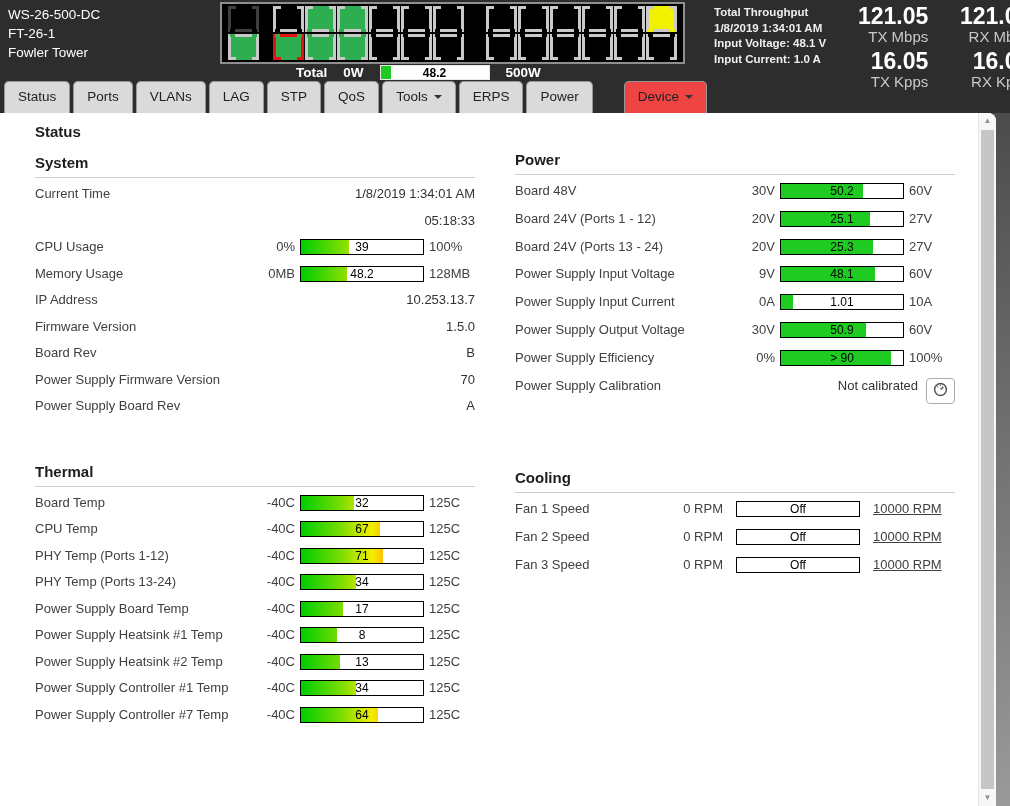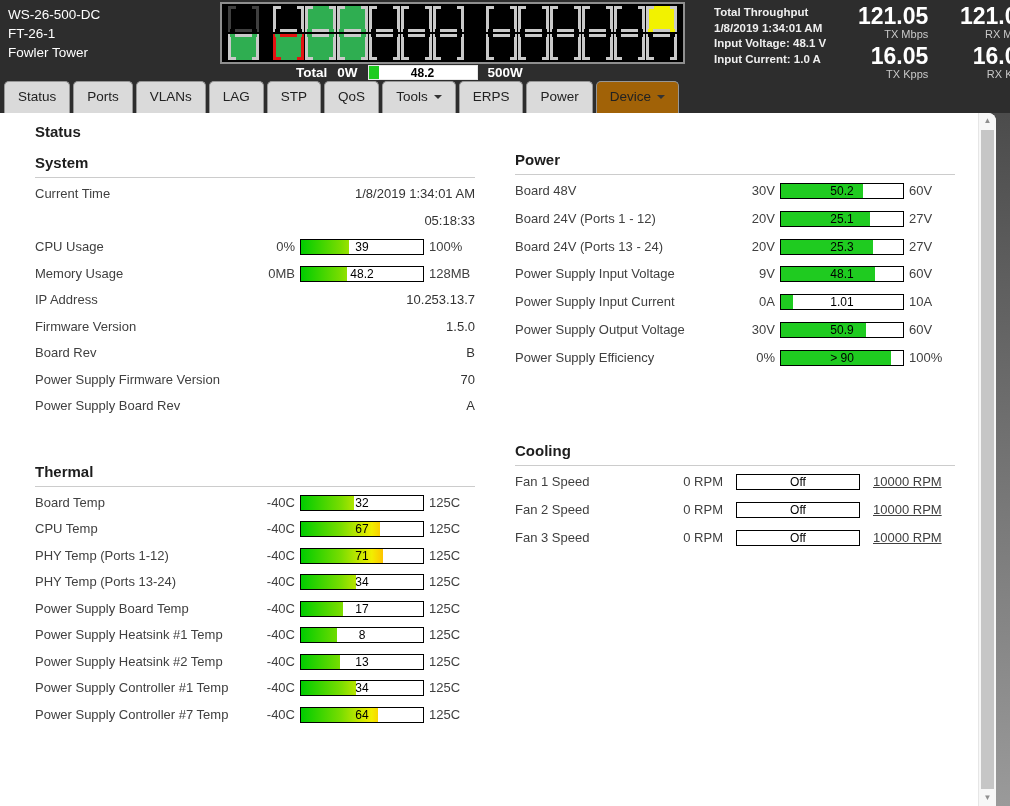--- a/index.html
+++ b/index.html
@@ -15,34 +15,34 @@
   .pgroup:last-child{margin-left:22px;}
   .port{width:31px;height:26px;border:3px solid var(--b,#c9c9c9);background:#000;position:relative;box-sizing:border-box;}
   .port.up{--f:#2fae51}.port.up100{--f:#f2f200}.port.alert{--b:#e31212;--f:#2fae51}.port.disabled{--b:#3f3f3f}
   .pfill{position:absolute;inset:0;background:var(--f,#000);}
   .pfill:before,.pfill:after{content:"";position:absolute;width:5px;height:3px;background:inherit;}
   .port.top .pfill:before{left:-1px;bottom:-3px}.port.top .pfill:after{right:-1px;bottom:-3px}
   .port.bottom .pfill:before{left:-1px;top:-3px}.port.bottom .pfill:after{right:-1px;top:-3px}
   .ptab{position:absolute;left:50%;margin-left:-8px;width:16px;height:4px;background:var(--f,#000);}
   .port.top .ptab{top:-3px}.port.bottom .ptab{bottom:-3px}
   
-  .totalrow{position:absolute;left:296px;top:65px;display:flex;align-items:center;gap:10px;
+  .totalrow{position:absolute;left:296px;top:65px;display:flex;align-items:center;gap:16px;
     color:#fff;font-size:13.5px;font-weight:bold;}
   
   .stats{position:absolute;left:714px;top:5px;display:flex;gap:18px;}
   .iline{font-size:11.5px;font-weight:bold;color:#efefef;line-height:15.5px;white-space:nowrap;}
   .statcol{width:84px;}
   .stat{margin-bottom:5px;}
   .stat .num{font-size:23px;font-weight:bold;color:#fff;text-align:right;line-height:23px;}
-  .stat .unit{font-size:11px;color:#c9c9c9;text-align:right;}
+  .stat .unit{font-size:15px;color:#c9c9c9;text-align:right;}
   
   .tabbar{position:absolute;left:4px;bottom:0;display:flex;}
   .tab{padding:7px 13px 9px;background:#dadada;border:1px solid #979797;border-bottom:none;
     border-radius:5px 5px 0 0;font-size:13.5px;color:#222;margin-right:3px;cursor:pointer;white-space:nowrap;}
-  .tab.active{background:#a16207;}
+  .tab.active{background:#ef4444;margin-left:28px;}
   .caret{display:inline-block;margin-left:6px;vertical-align:2px;
     border-left:4px solid transparent;border-right:4px solid transparent;border-top:4px solid #333;}
   .actions{position:absolute;right:12px;bottom:7px;}
   .btn{font-size:13.5px;padding:7px 13px;border:none;border-radius:4px;margin-left:10px;
     font-family:inherit;cursor:pointer;}
   .btn.white{background:#fff;color:#222;}
   .btn.gray{background:#b2b2b2;color:#5f5f5f;}
   
   .content{position:absolute;top:113px;left:0;width:996px;height:693px;background:#fff;
     border-top-right-radius:8px;}
@@ -459,20 +459,31 @@
           </div>
           <div class="row">
             <span class="lbl">Power Supply Efficiency</span>
             <span class="cap l">0%</span>
             <span class="bar">
               <i class="fill solid" style="width: 90%;"></i>
               <i class="bval">&gt; 90</i>
             </span>
             <span class="cap r">100%</span>
           </div>
+          <div class="row">
+            <span class="lbl">Power Supply Calibration</span>
+            <span class="val">Not calibrated</span>
+            <span class="iconbtn">
+              <span><svg width="15" height="15" viewBox="0 0 16 16">
+                  <circle cx="8" cy="8" r="6.3" fill="none" stroke="#555" stroke-width="1.6"></circle>
+                  <path d="M8 8 L11 5.2" stroke="#555" stroke-width="1.6"></path>
+                  <path d="M4.6 4.6 L5.6 5.6 M8 2.8 L8 4.2" stroke="#555" stroke-width="1.1"></path>
+                </svg></span>
+            </span>
+          </div>
         </div>
     </section>
     <section class="sec-cooling">
       <h2>Cooling</h2>
       <div class="rows">
           <div class="row">
             <span class="lbl">Fan 1 Speed</span>
             <span class="cap l">0 RPM</span>
             <span class="bar">
               <i class="fill solid" style="width: 0%;"></i>

